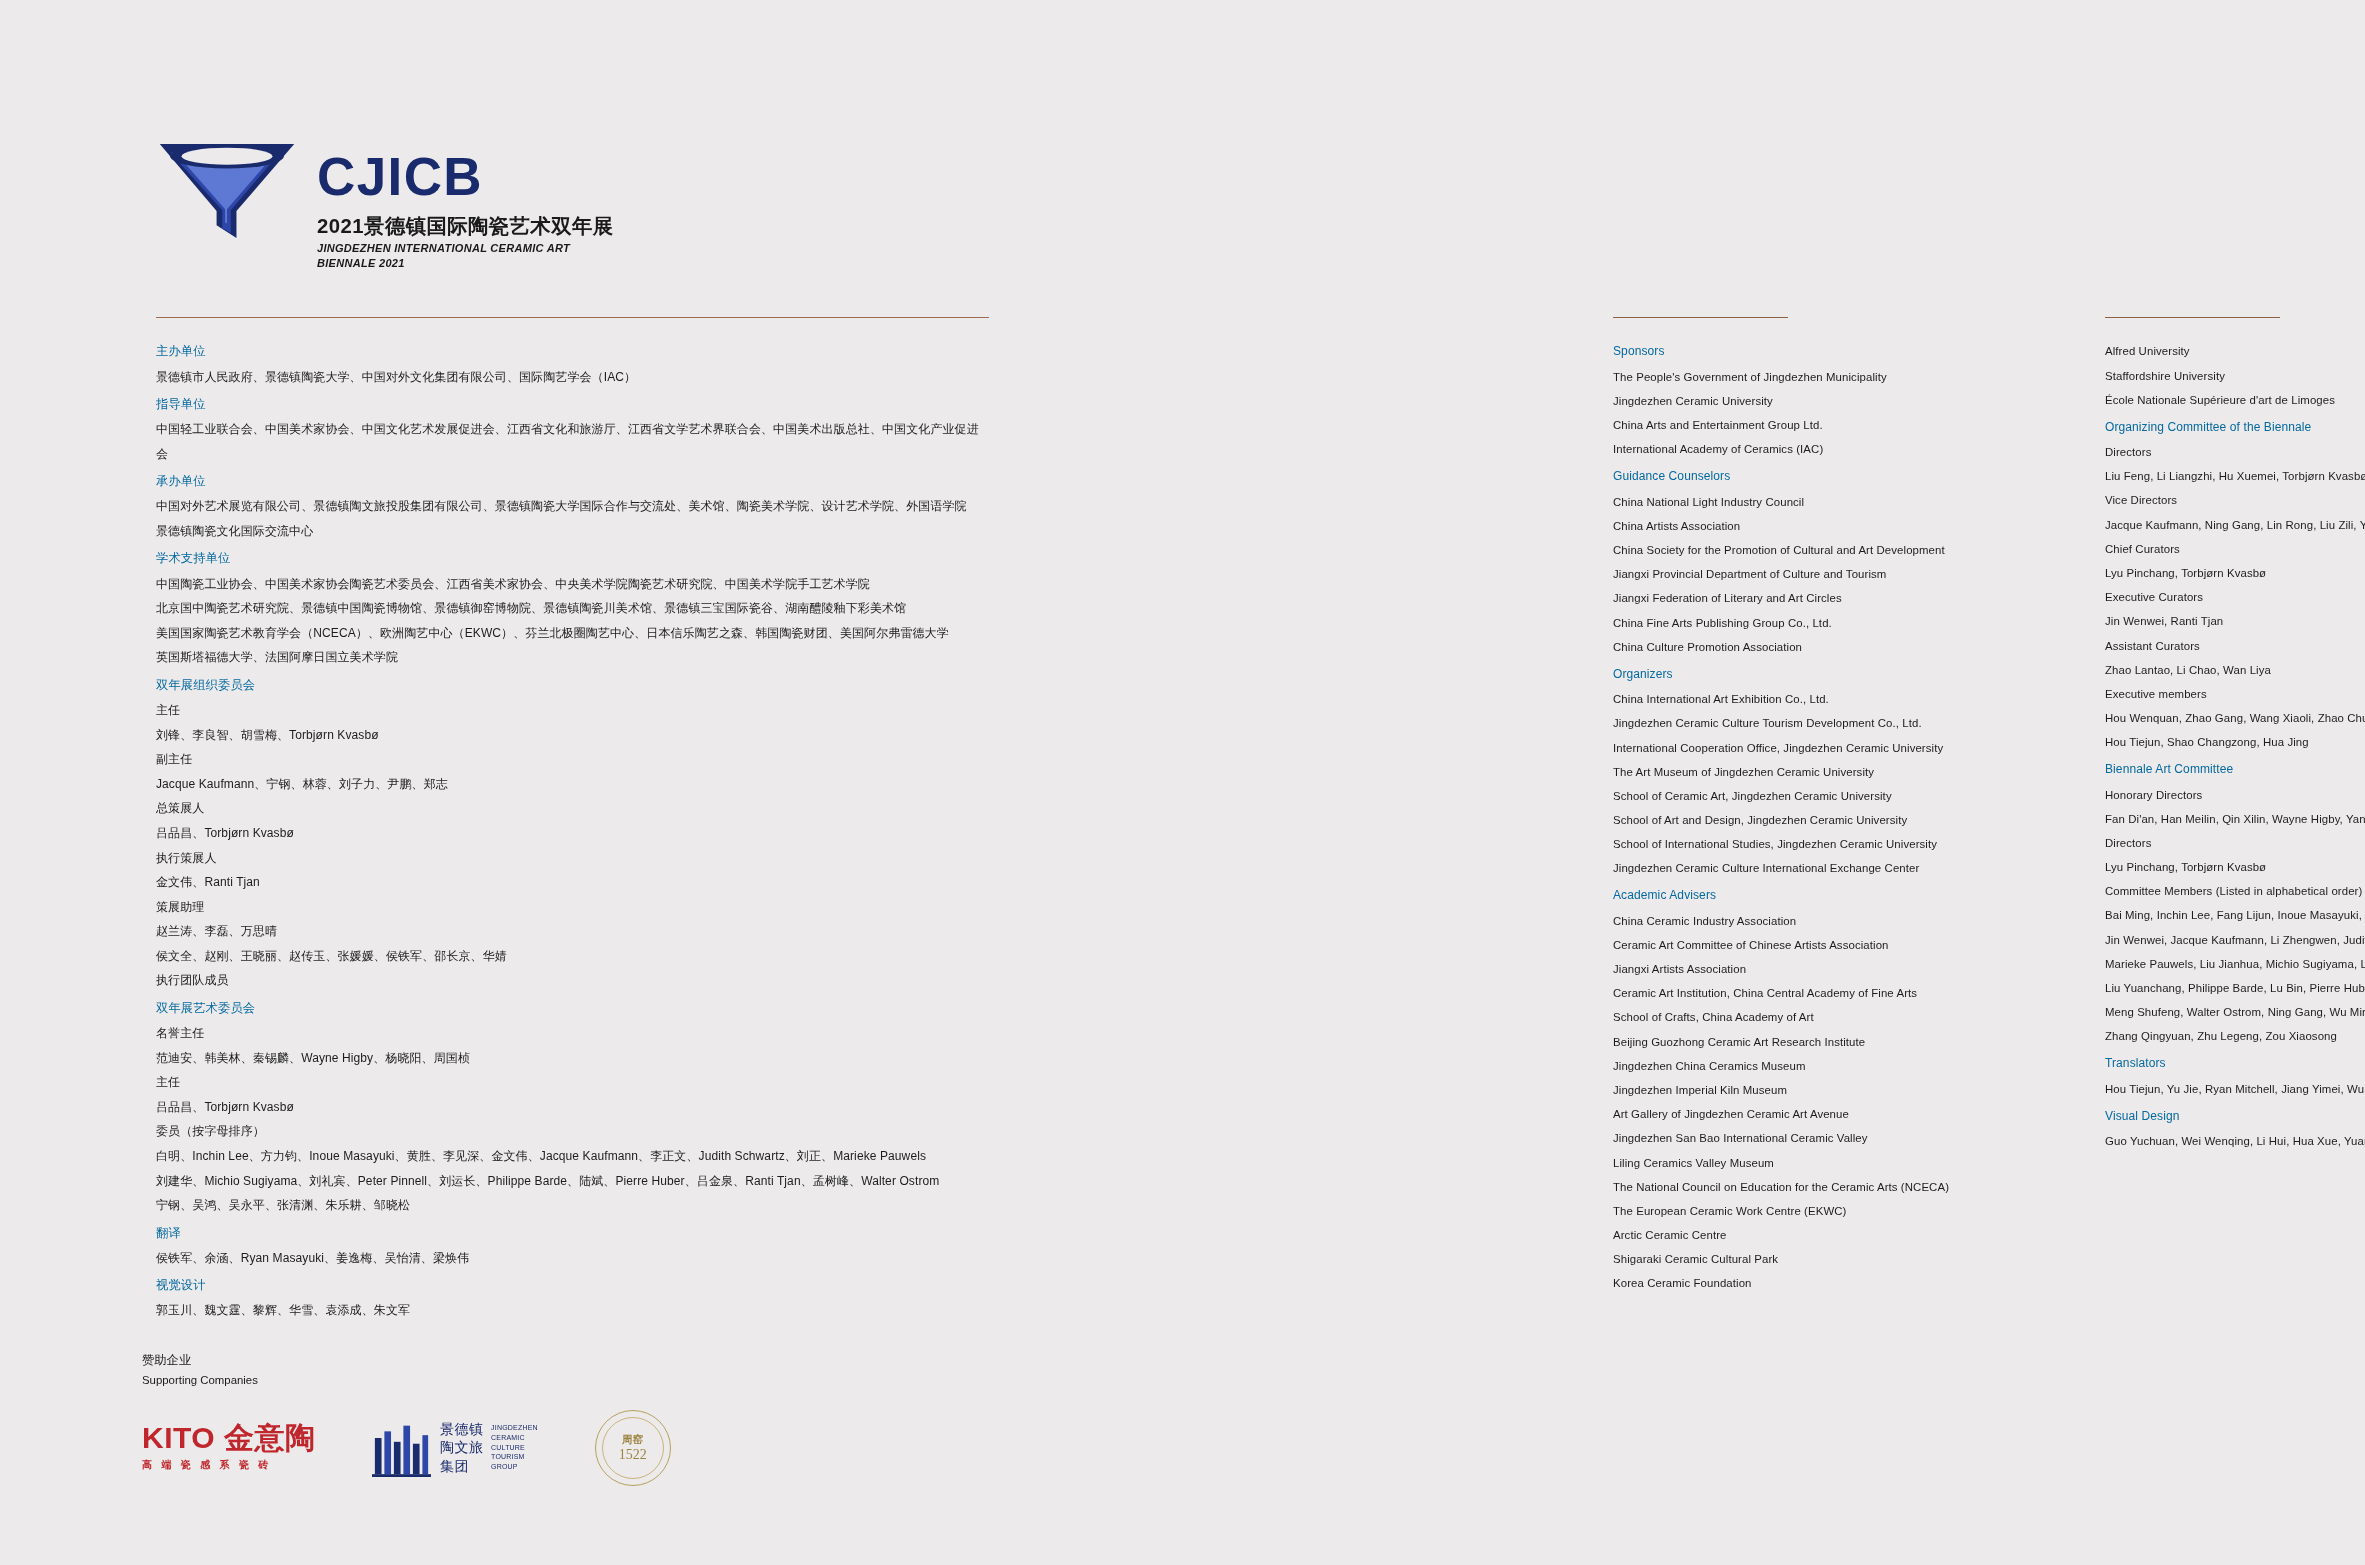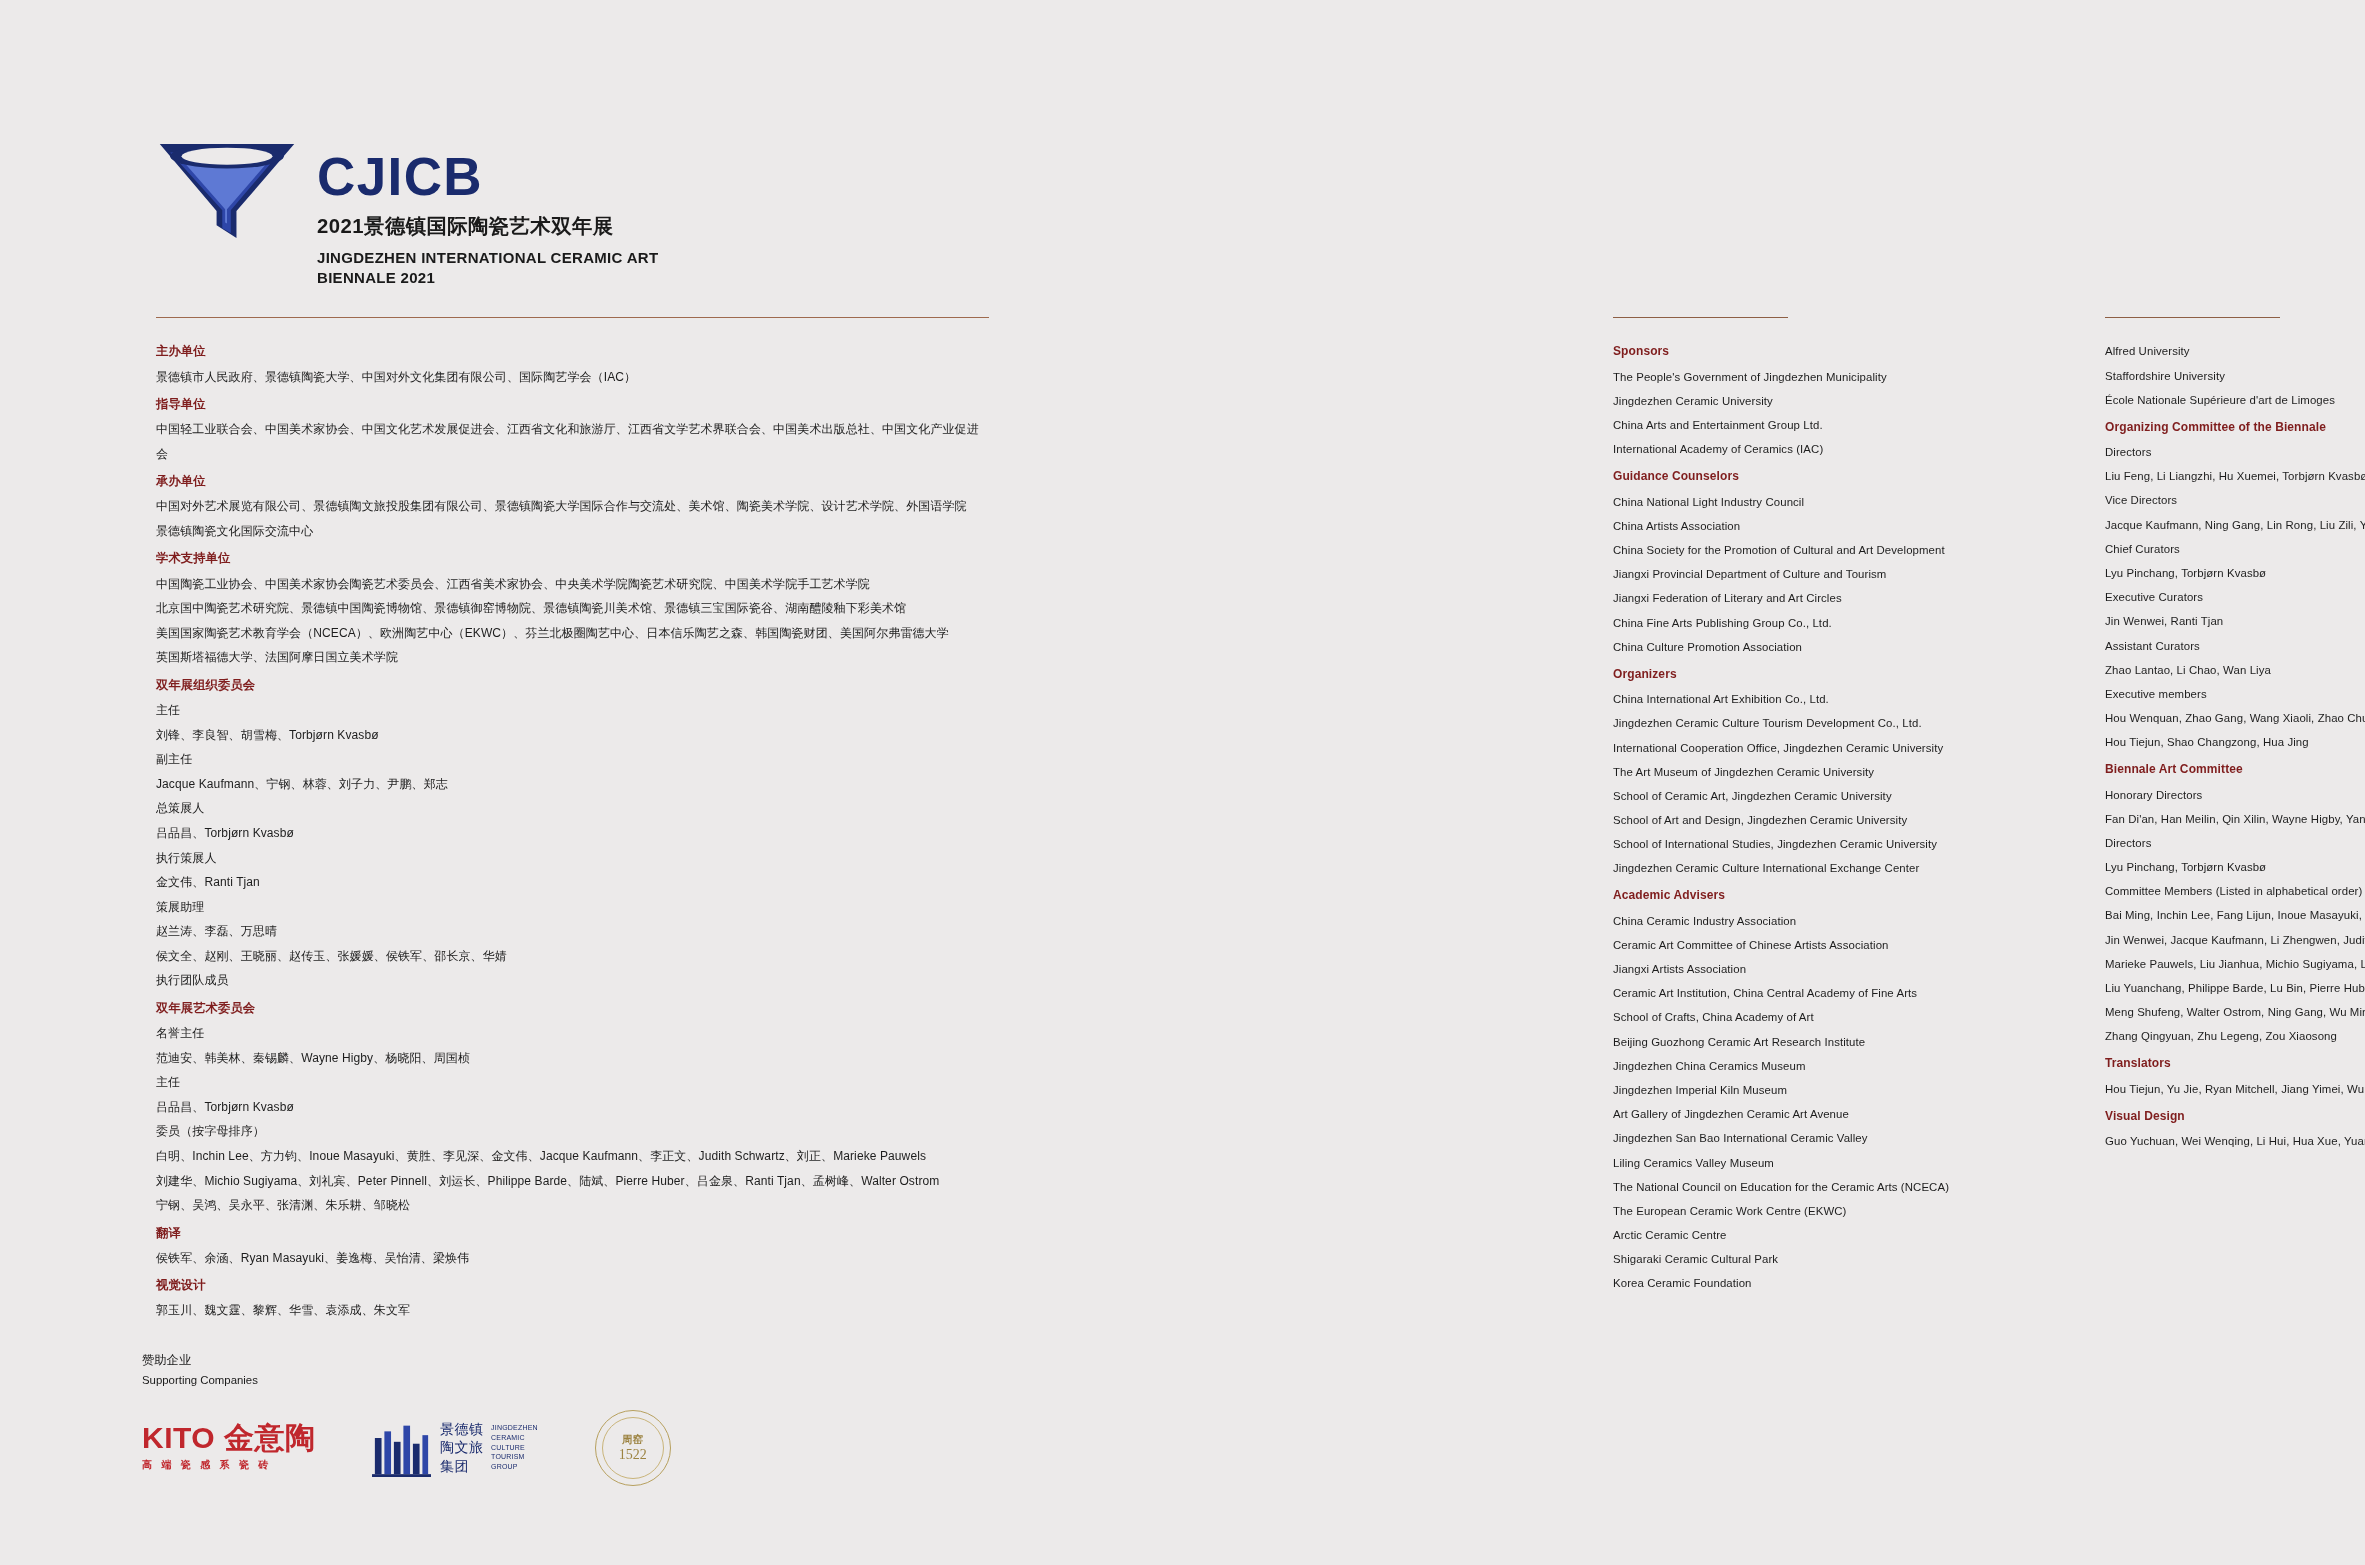--- a/index.html
+++ b/index.html
@@ -41,26 +41,27 @@
     font-family: "Liberation Sans", sans-serif;
   }
   #cjicb-cn {
     font-size: 20.3px;
     font-weight: bold;
     color: #1a1a1a;
     margin-top: 9.5px;
     letter-spacing: 0.5px;
   }
   #cjicb-en {
-    font-size: 15px;
+    font-size: 11px;
     font-weight: bold;
     color: #1a1a1a;
-    margin-top: 8px;
+    margin-top: 1px;
     line-height: 1.35;
     letter-spacing: 0.3px;
+    font-style: italic;
   }
   
   .col {
     position: absolute;
     top: 317px;
   }
   #col-cn { left: 156px; width: 833px; }
   #col-en1 { left: 1613px; width: 492px; }
   #col-en2 { left: 2105px; width: 473px; }
 
@@ -69,22 +70,22 @@
     background: #9e6a4e;
     margin-bottom: 21px;
   }
   #col-cn .rule { width: 833px; }
   #col-en1 .rule { width: 175px; background: #8d5f45; }
   #col-en2 .rule { width: 175px; background: #8d5f45; }
 
   .grp { margin-bottom: 2.8px; }
   .grp-title {
     font-size: 12.3px;
-    font-weight: bold;
-    color: #7f1d1d;
+    font-weight: normal;
+    color: #0369a1;
     line-height: 2.05;
     letter-spacing: 0.1px;
   }
   .grp-line {
     font-size: 12px;
     color: #1d1d1d;
     line-height: 2.05;
     letter-spacing: 0.1px;
   }
   .en .grp-title { font-size: 12px; line-height: 2.12; }

